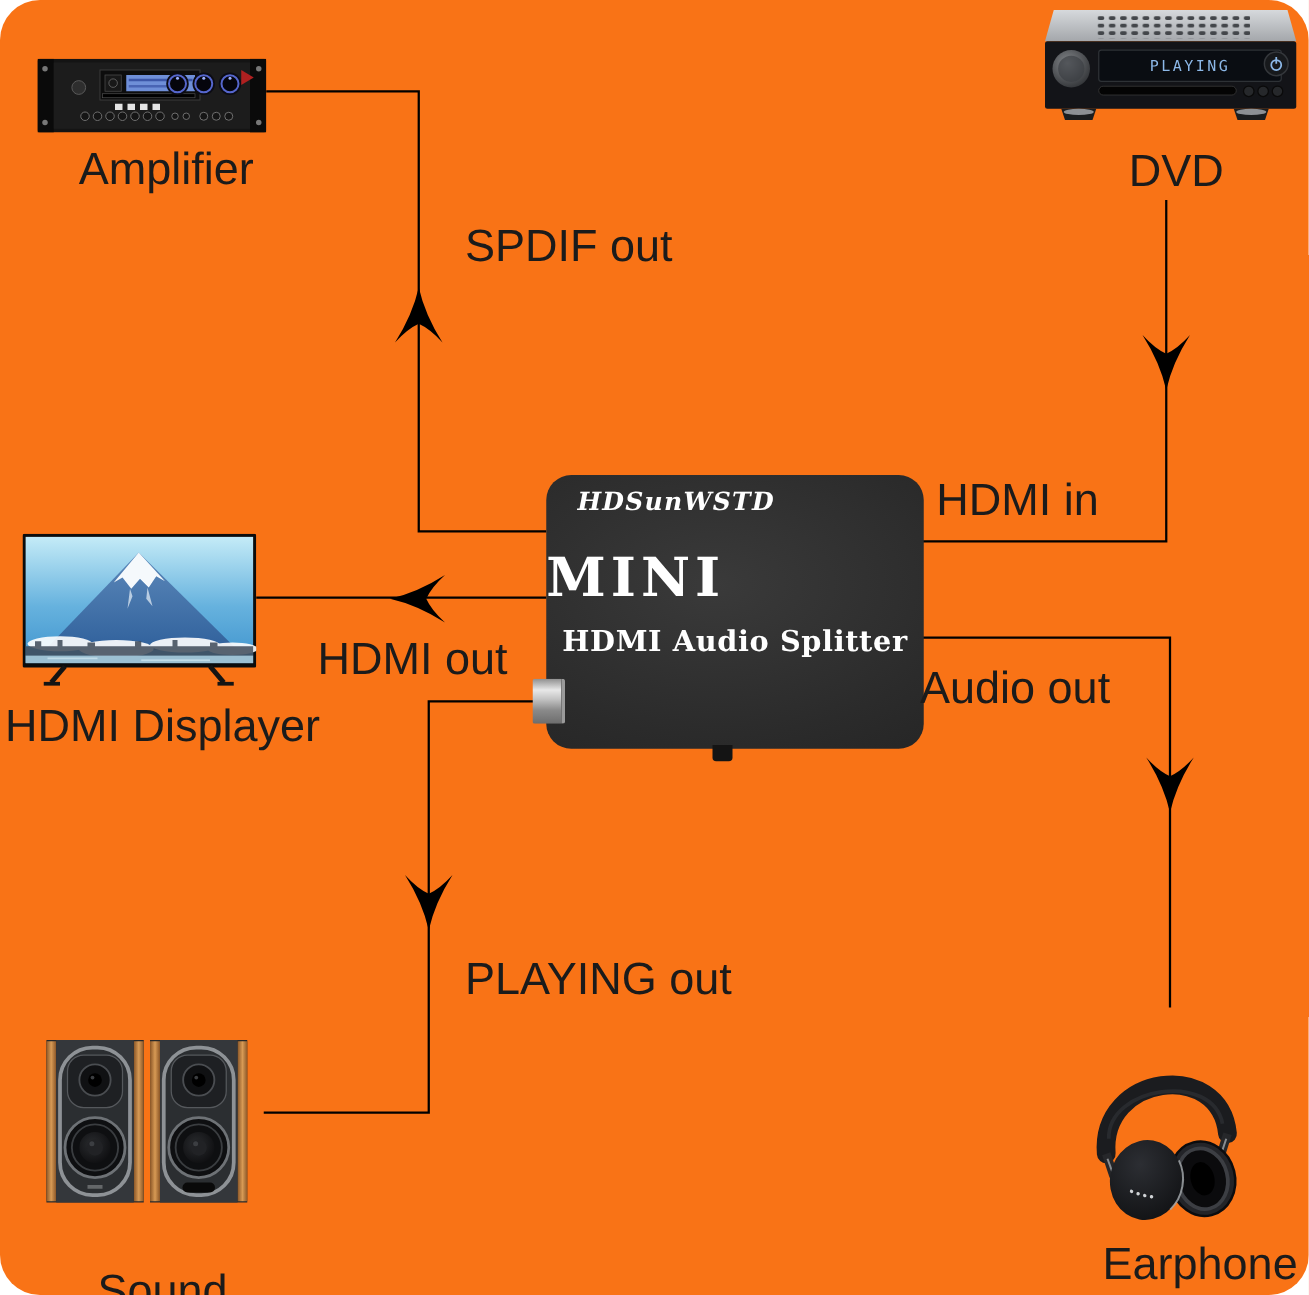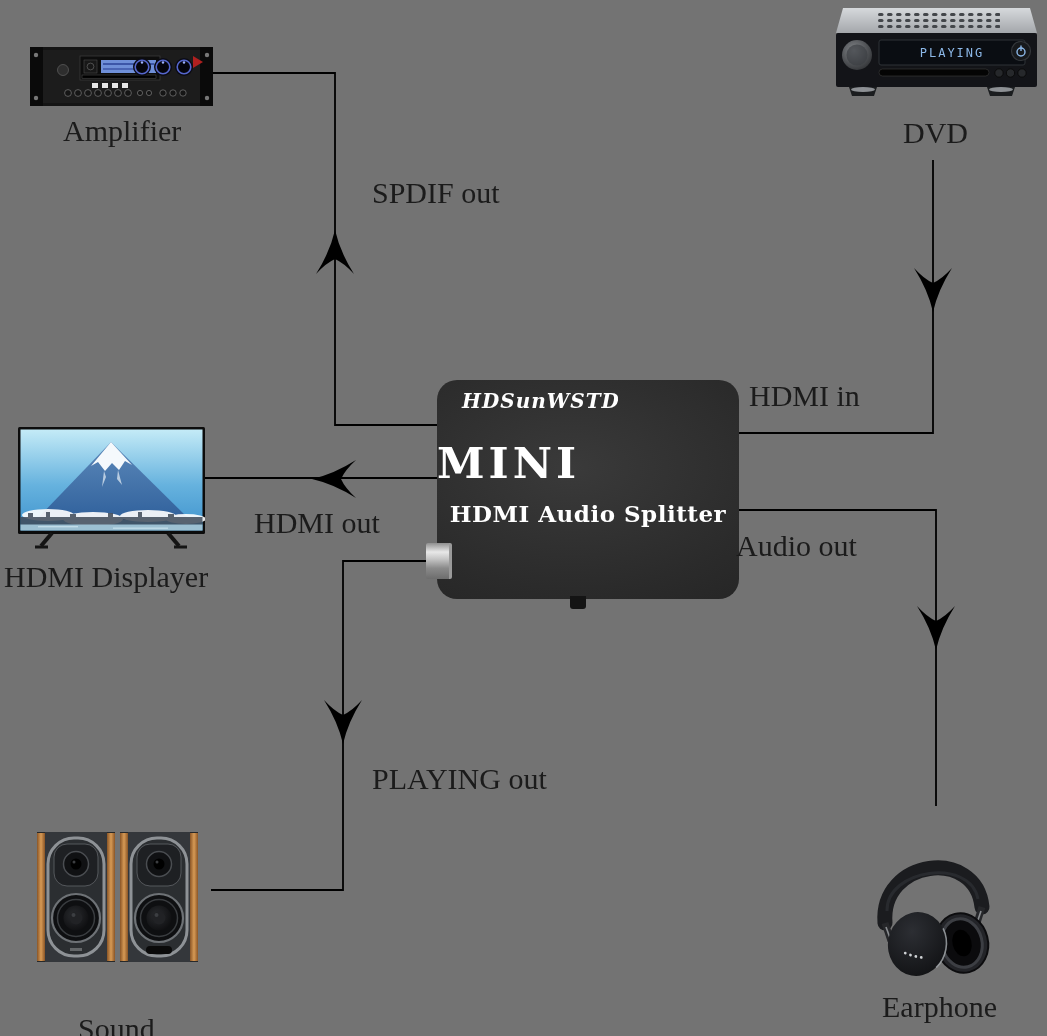--- a/index.html
+++ b/index.html
@@ -1,21 +1,21 @@
 <!DOCTYPE html>
 <html><head>
 <meta charset="utf-8">
 <style>
   html,body{margin:0;padding:0;background:#ffffff;}
-  #canvas{position:relative;width:1047px;height:1036px;background:#737373;overflow:hidden;
-          font-family:"Liberation Sans",sans-serif;}
+  #canvas{position:relative;width:1047px;height:1036px;background:#f97316;overflow:hidden;
+          font-family:"Liberation Sans",sans-serif;border-radius:32px;}
   #wires{position:absolute;left:0;top:0;z-index:1;}
   .device{position:absolute;z-index:2;}
-  .lbl{position:absolute;z-index:3;font-size:30px;color:#1b1b1b;white-space:nowrap;
-       font-family:Liberation Serif, serif;}
+  .lbl{position:absolute;z-index:3;font-size:36px;color:#1b1b1b;white-space:nowrap;
+       font-family:Liberation Sans, sans-serif;}
   
   #splitter{position:absolute;left:437px;top:380px;width:302px;height:219px;z-index:2;
             background:radial-gradient(120% 100% at 45% 40%, #3a3a3a 0%, #2b2b2b 55%, #202020 100%);
             border-radius:20px;}
   #splitter .brand{position:absolute;left:25px;top:9px;color:#fff;
             font:italic bold 20px "DejaVu Serif",serif;letter-spacing:1px;}
   #splitter .mini{position:absolute;left:0;top:58px;width:100%;text-align:left;color:#fff;
             font:bold 43px "DejaVu Serif",serif;letter-spacing:4px;}
   #splitter .sub{position:absolute;left:0;top:120px;width:100%;text-align:center;color:#fff;
             font:bold 23px "DejaVu Serif",serif;letter-spacing:0.5px;}

